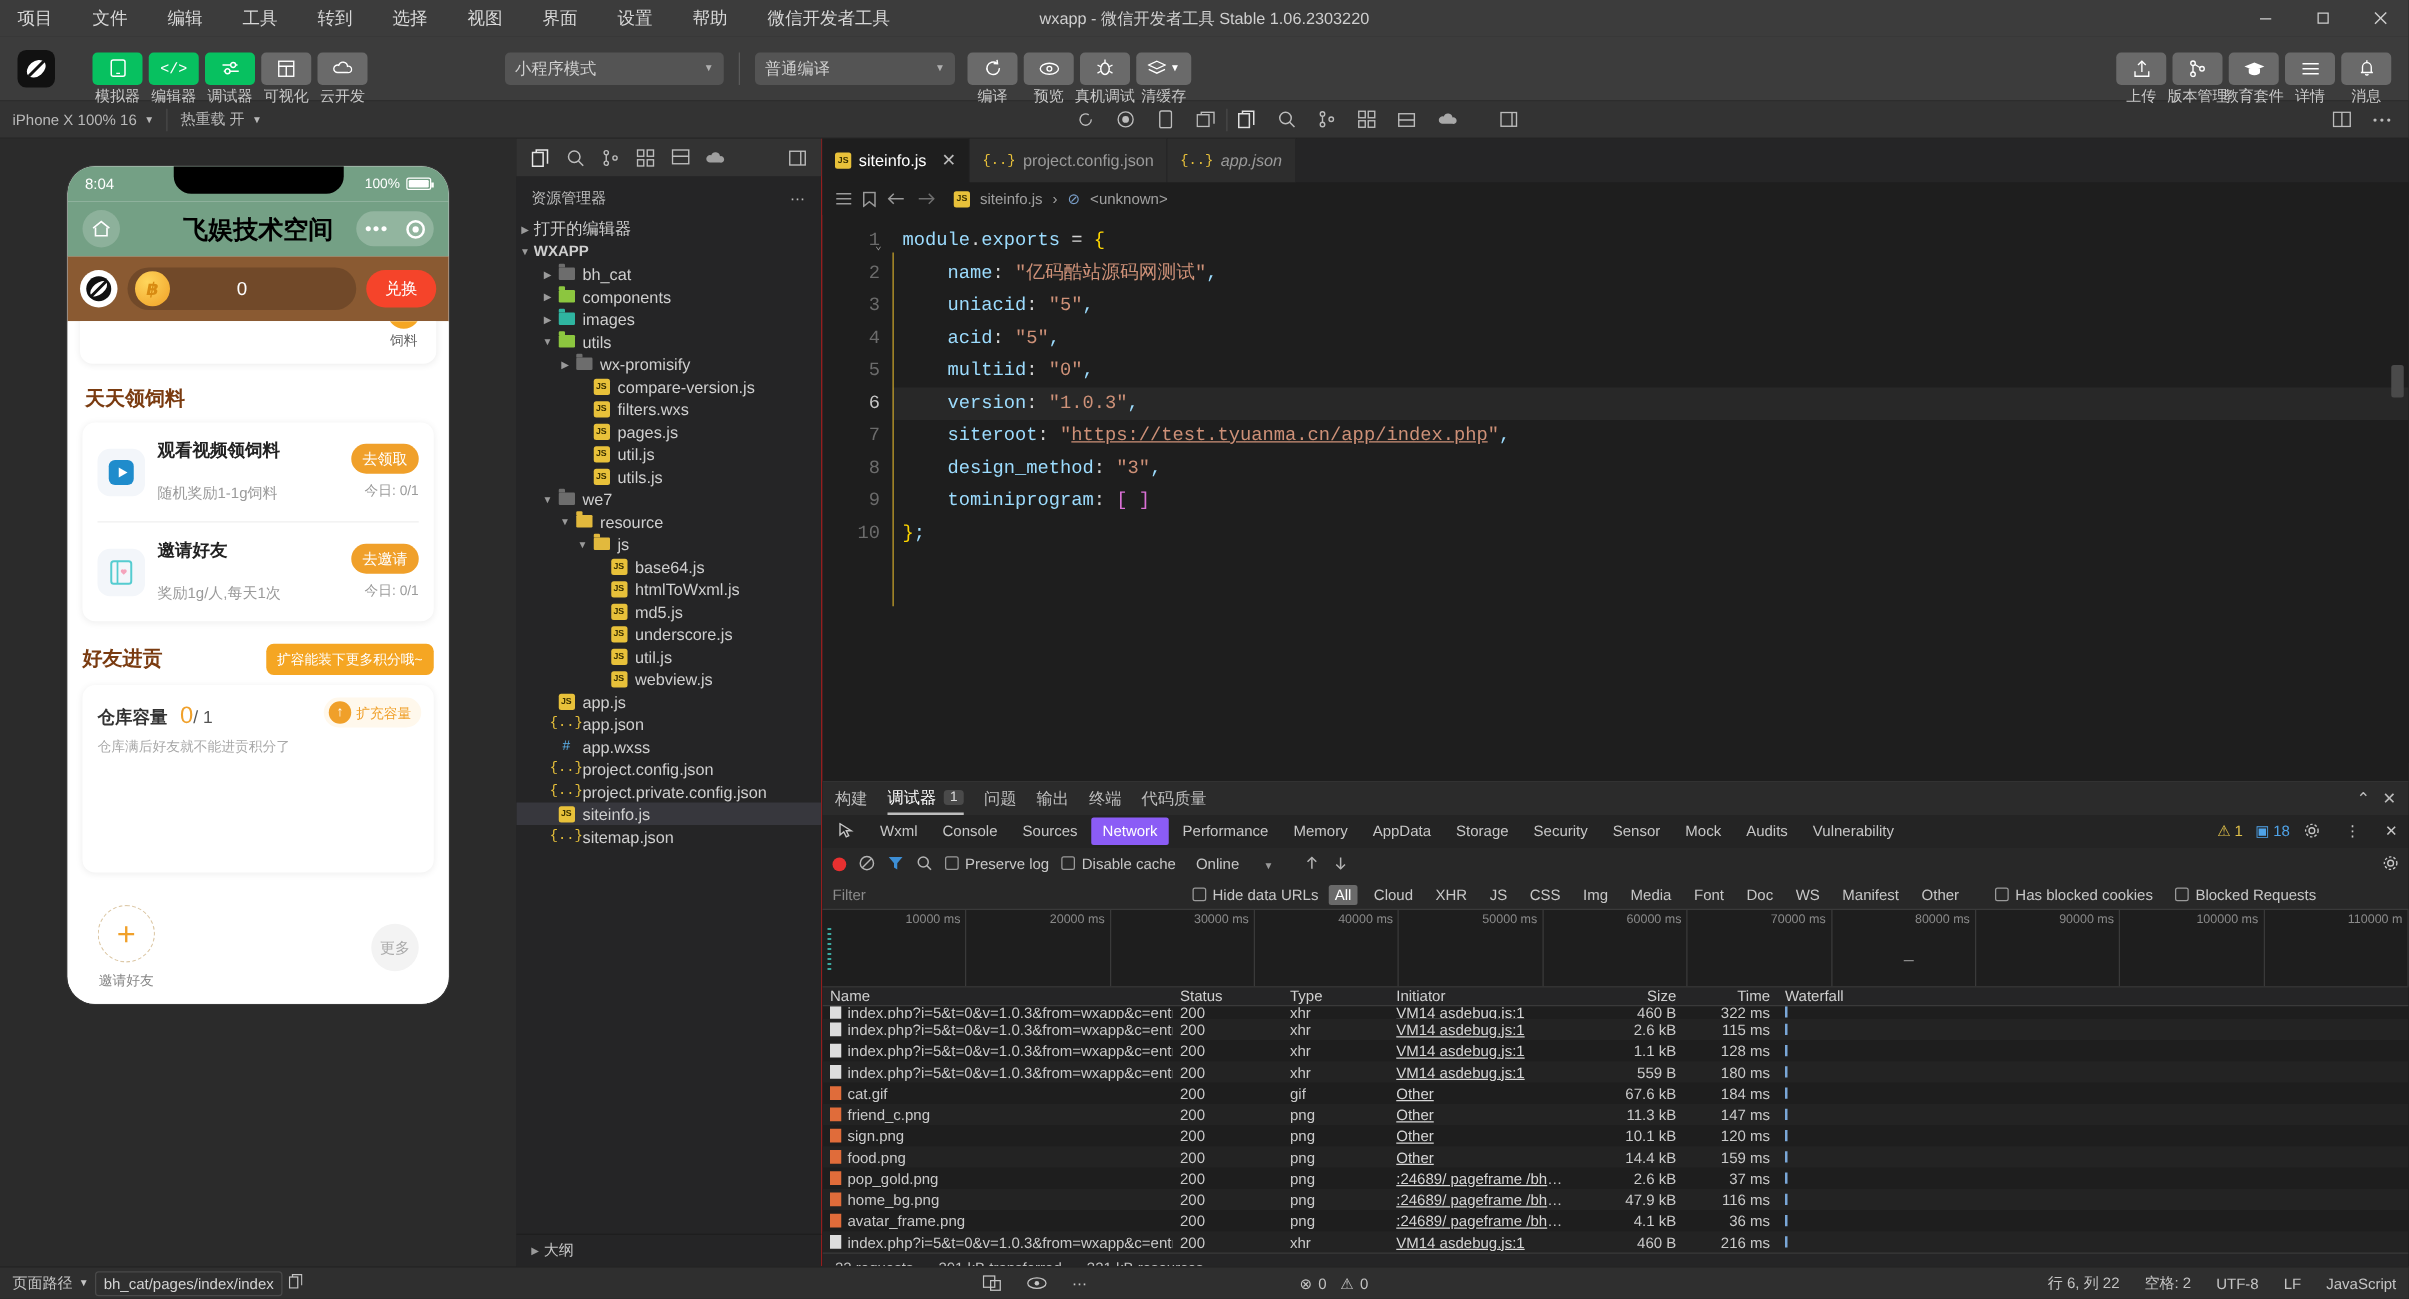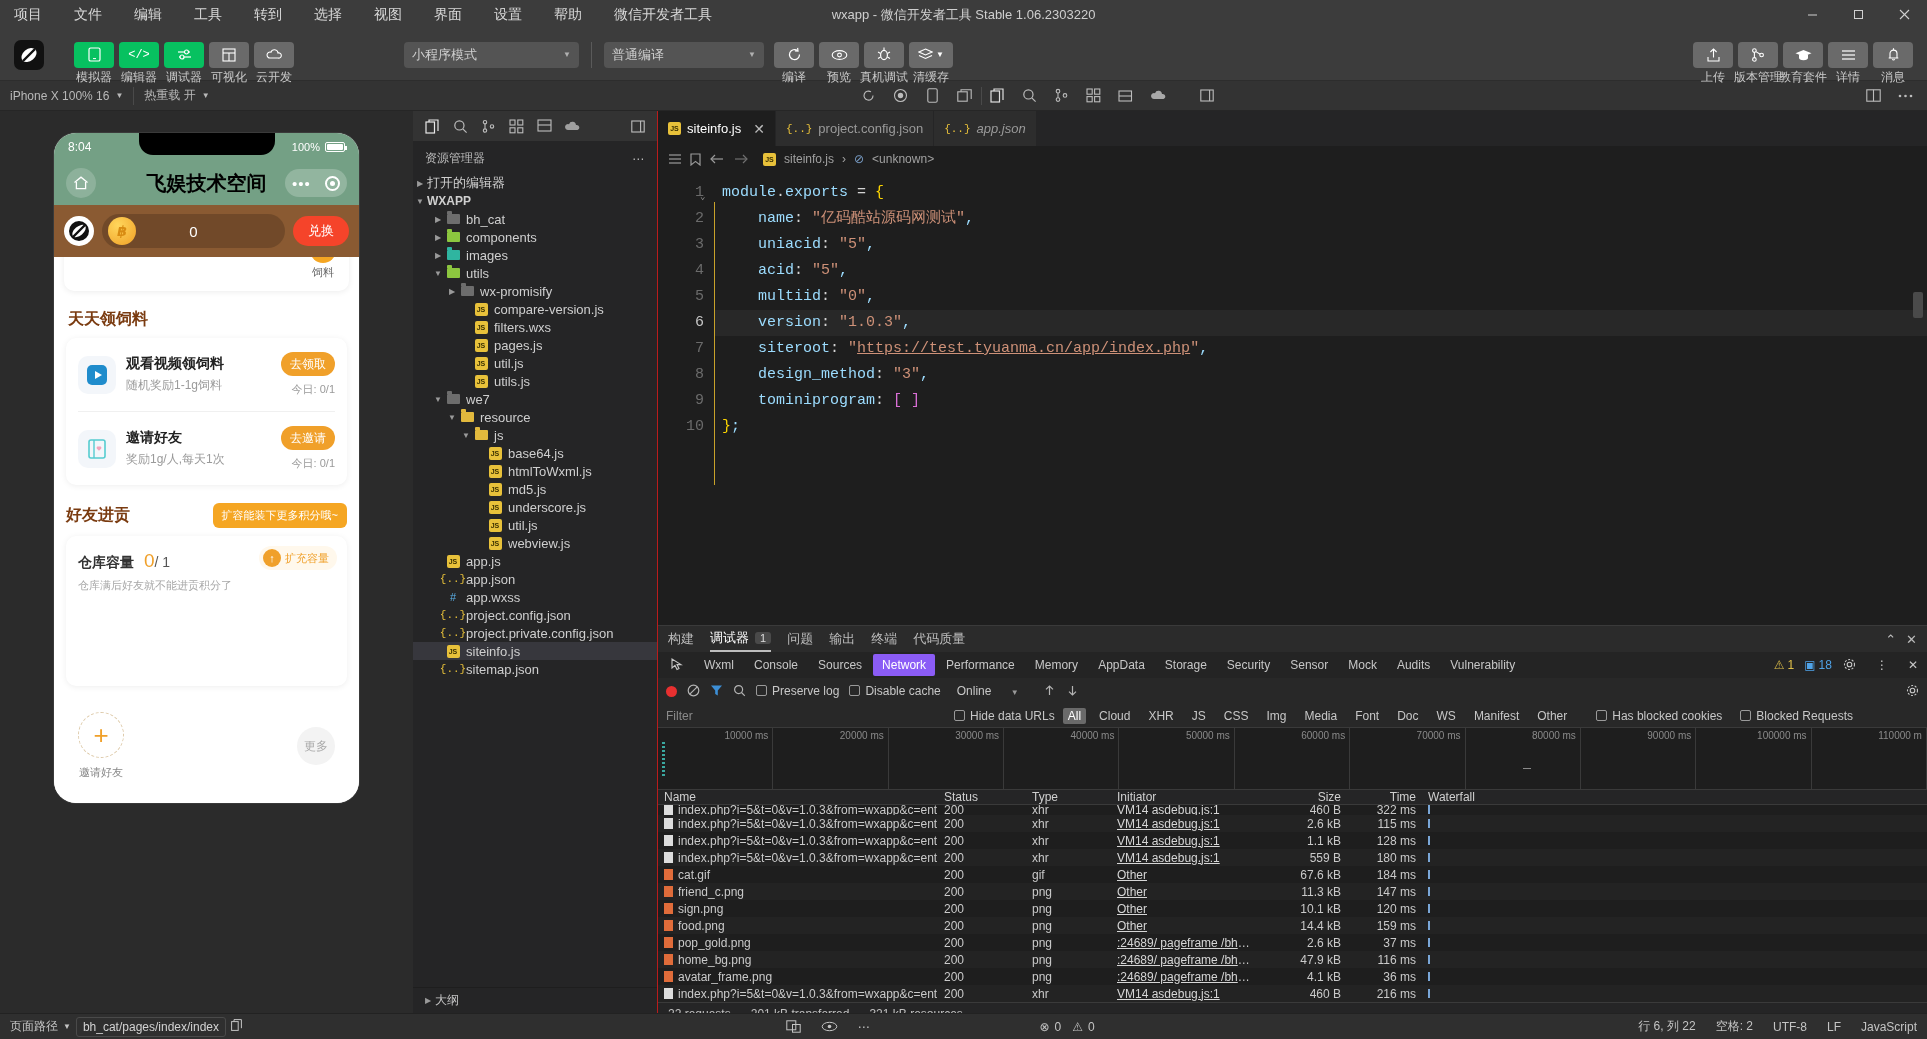--- a/index.html
+++ b/index.html
@@ -101,21 +101,21 @@
   .side-badge .circ { width: 26px; height: 26px; border-radius:50%; background:#f5a623; margin: 0 auto; }
   .side-badge .txt { font-size: 11px; color: #666; margin-top: 2px; }
 
   .sec-title { font-size: 16px; font-weight: 700; color: #7a3b10; margin: 18px 0 8px 14px; }
   .card { margin: 0 12px; background: #fff; border-radius: 10px; box-shadow: 0 1px 6px rgba(0,0,0,0.07); padding: 0 12px; }
   .task { display: flex; align-items: center; padding: 14px 0; border-bottom: 1px solid #f0f0f0; }
   .task:last-child { border-bottom: none; }
   .tk-ico { width: 38px; height: 38px; border-radius: 10px; background: #f3f6fa; display:flex; align-items:center; justify-content:center; flex:none; margin-right: 10px; }
   .tk-mid { flex: 1; min-width: 0; }
   .tk-t { font-size: 14px; font-weight: 700; color: #222; }
-  .tk-s { font-size: 12px; color: #9a9a9a; margin-top: 4px; }
+  .tk-s { font-size: 12px; color: #9a9a9a; margin-top: 16px; }
   .tk-right { text-align: right; flex: none; }
   .tk-btn { width: 54px; height: 24px; border-radius: 12px; background: #f0a02a; color: #fff; font-size: 12px; display:flex;align-items:center;justify-content:center; cursor: pointer; }
   .tk-prog { font-size: 11px; color: #9a9a9a; margin-top: 6px; }
 
   .tribute-head { display:flex; align-items:center; margin: 18px 12px 8px; }
   .tribute-head .sec-t { font-size: 16px; font-weight: 700; color: #7a3b10; }
   .tip-bubble { margin-left: auto; background: #f5a623; color: #fff; font-size: 11px; padding: 5px 9px; border-radius: 6px; position: relative; }
   .warehouse { margin: 0 12px; background: #fff; border-radius: 10px; box-shadow: 0 1px 6px rgba(0,0,0,0.07); padding: 14px 12px; min-height: 150px; position: relative;}
   .wh-row { display:flex; align-items: baseline; }
   .wh-label { font-size: 14px; font-weight: 700; color: #333; }

